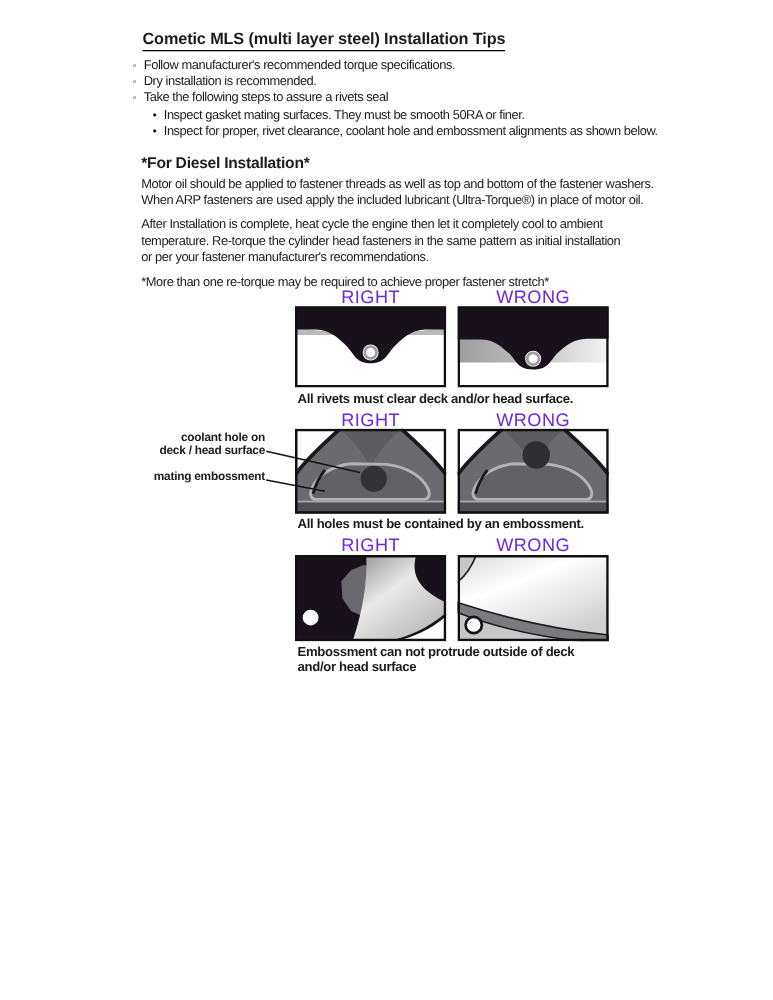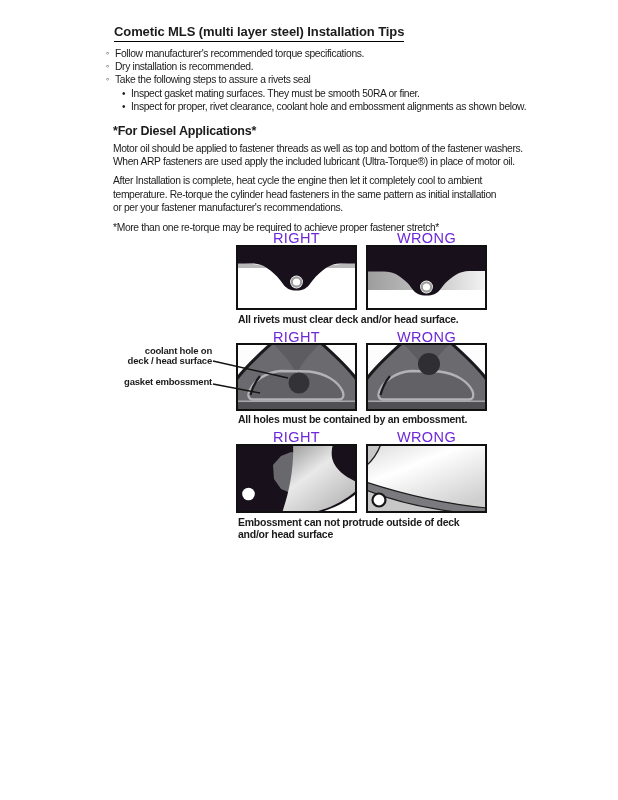--- a/index.html
+++ b/index.html
@@ -73,21 +73,21 @@
     </div>
     <div class="bullet-row sub body-text">
       <span class="marker">•</span>
       <span>Inspect gasket mating surfaces.  They must be smooth 50RA or finer.</span>
     </div>
     <div class="bullet-row sub body-text">
       <span class="marker">•</span>
       <span>Inspect for proper, rivet clearance, coolant hole and embossment alignments as shown below.</span>
     </div>
 
-    <div class="section-heading">*For Diesel Applications*</div>
+    <div class="section-heading">*For Diesel Installation*</div>
     <p class="para body-text">Motor oil should be applied to fastener threads as well as top and bottom of the fastener washers.
 When ARP fasteners are used apply the included lubricant (Ultra-Torque®) in place of motor oil.</p>
     <p class="para body-text">After Installation is complete, heat cycle the engine then let it completely cool to ambient
 temperature. Re-torque the cylinder head fasteners in the same pattern as initial installation
 or per your fastener manufacturer's recommendations.</p>
     <p class="para body-text note">*More than one re-torque may be required to achieve proper fastener stretch*</p>
   </div>
 
   <div class="dg-header" style="left:236px; top:230px;">RIGHT</div>
   <div class="dg-header" style="left:366px; top:230px;">WRONG</div>
@@ -154,21 +154,21 @@
       <path d="M17 56.5 C13 56.5 11.5 53 13 49 C17 38 29 29.5 45 28 L73 28.5 C91 30.5 102 39 106.5 48 C108.5 53 107 56.5 103 56.5 Z" fill="#626165" stroke="#b3b2b6" stroke-width="2.3" stroke-linejoin="round"></path>
       <path d="M24 33 C19 39 16 46 14.5 52" fill="none" stroke="#1a191d" stroke-width="2.2"></path>
       <circle cx="63" cy="21" r="11" fill="#2f2e32"></circle>
       <rect x="1" y="1" width="119" height="66" fill="none" stroke="#101010" stroke-width="2"></rect>
     </svg>
   </div>
   <div class="dg-caption" style="top:413px;">All holes must be contained by an embossment.</div>
 
   <div class="dg-label" style="top:346px;">coolant hole on
 deck / head surface</div>
-  <div class="dg-label" style="top:377px;">gasket embossment</div>
+  <div class="dg-label" style="top:377px;">mating embossment</div>
   <svg class="leader-svg" width="190" height="60" viewBox="0 0 190 60">
     <line x1="103" y1="17" x2="178" y2="34" stroke="#141414" stroke-width="1.4"></line>
     <line x1="103" y1="40" x2="150" y2="49" stroke="#141414" stroke-width="1.4"></line>
   </svg>
 
   <div class="dg-header" style="left:236px; top:429px;">RIGHT</div>
   <div class="dg-header" style="left:366px; top:429px;">WRONG</div>
 
   <div class="dg-box" style="left:236px; top:444px;">
     <svg width="121" height="69" viewBox="0 0 121 69">

